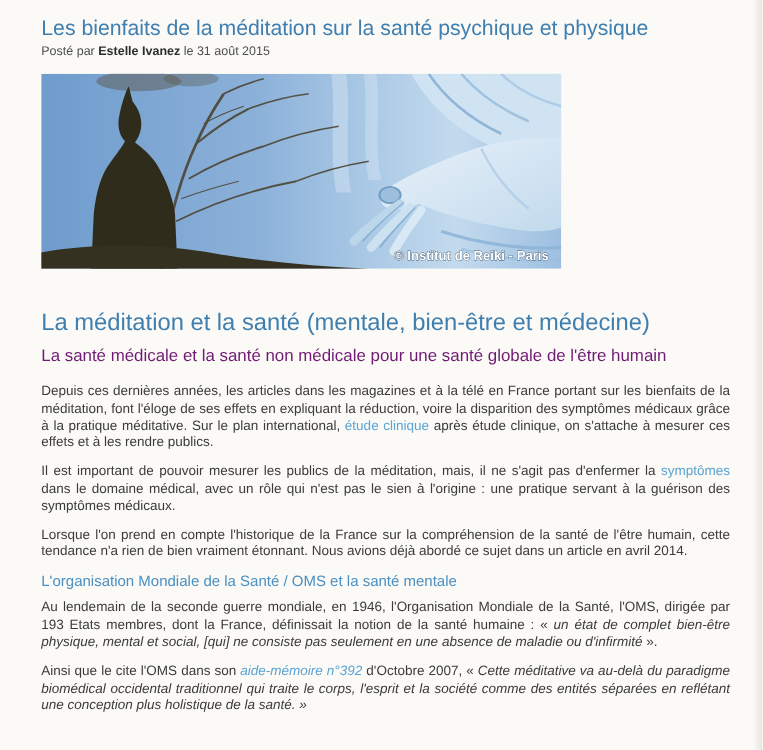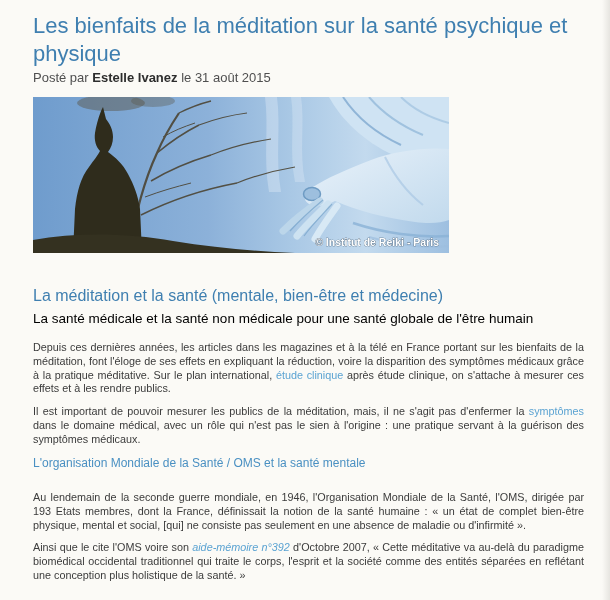--- a/index.html
+++ b/index.html
@@ -5,49 +5,49 @@
   html, body { margin:0; padding:0; }
   body {
     width:610px; height:600px; overflow:hidden; position:relative;
     background:#fbfaf6;
     font-family:"Liberation Sans", sans-serif;
     color:#3b3b3b;
   }
   .content { padding:10px 26px 0 33px; }
 
   h1.article-title {
-    margin:2px 0 3px 0; font-weight:400; font-size:22px; line-height:1.25;
+    margin:2px 0 3px 0; font-weight:400; font-size:17px; line-height:1.25;
     color:#3f7fb0;
   }
-  .byline { font-size:13px; color:#4f4f4f; margin:0 0 12px 0; }
+  .byline { font-size:10px; color:#4f4f4f; margin:0 0 12px 0; }
   .byline .author { font-weight:bold; color:#2d2d2d; }
 
   .hero { width:416px; height:180px; margin:0 0 0 0; position:relative; }
   .hero svg { display:block; }
   .hero text { font-family:"Liberation Sans", sans-serif; }
 
   p.body-text {
     font-size:10.8px; line-height:13.8px; text-align:justify;
     margin:0 0 9px 0;
   }
   h2.section-heading {
-    margin:9px 0 6px 0; font-weight:400; font-size:16px; line-height:1.2;
+    margin:9px 0 6px 0; font-weight:400; font-size:19px; line-height:1.2;
     color:#3f7fb0;
   }
   h3.sub-heading {
     margin:0 0 13px 0; font-weight:400; font-size:13.5px; line-height:1.25;
-    color:#000000;
+    color:#701a75;
   }
   h4.minor-heading {
-    margin:6px 0 21px 0; font-weight:400; font-size:12px; line-height:1.2;
+    margin:6px 0 8px 0; font-weight:400; font-size:12px; line-height:1.2;
     color:#4a90c2;
   }
   a.inline-link { color:#5ba3d2; cursor:pointer; }
   a.inline-link.italic { font-style:italic; }
-  .q-italic { }
+  .q-italic { font-style:italic; }
 
   .scan-edge {
     position:absolute; top:0; right:0; width:8px; height:600px;
     background:linear-gradient(to right, rgba(0,0,0,0), rgba(90,85,75,0.13));
     pointer-events:none;
   }
 </style>
 </head>
 <body>
 
@@ -125,22 +125,23 @@
 
 
   <h2 class="section-heading">La méditation et la santé (mentale, bien-être et médecine)</h2>
 
   <h3 class="sub-heading">La santé médicale et la santé non médicale pour une santé globale de l'être humain</h3>
 
   <p class="body-text"><span>Depuis ces dernières années, les articles dans les magazines et à la télé en France portant sur les bienfaits de la méditation, font l'éloge de ses effets en expliquant la réduction, voire la disparition des symptômes médicaux grâce à la pratique méditative. Sur le plan international, </span><a class="inline-link">étude clinique</a><span> après étude clinique, on s'attache à mesurer ces effets et à les rendre publics.</span></p>
 
   <p class="body-text"><span>Il est important de pouvoir mesurer les publics de la méditation, mais, il ne s'agit pas d'enfermer la </span><a class="inline-link">symptômes</a><span> dans le domaine médical, avec un rôle qui n'est pas le sien à l'origine : une pratique servant à la guérison des symptômes médicaux.</span></p>
 
+  <p class="body-text"><span>Lorsque l'on prend en compte l'historique de la France sur la compréhension de la santé de l'être humain, cette tendance n'a rien de bien vraiment étonnant. Nous avions déjà abordé ce sujet dans un article en avril 2014.</span></p>
 
   <h4 class="minor-heading">L'organisation Mondiale de la Santé / OMS et la santé mentale</h4>
 
   <p class="body-text"><span>Au lendemain de la seconde guerre mondiale, en 1946, l'Organisation Mondiale de la Santé, l'OMS, dirigée par 193 Etats membres, dont la France, définissait la notion de la santé humaine : « </span><span class="q-italic">un état de complet bien-être physique, mental et social, [qui] ne consiste pas seulement en une absence de maladie ou d'infirmité</span><span> ».</span></p>
 
-  <p class="body-text"><span>Ainsi que le cite l'OMS voire son </span><a class="inline-link italic">aide-mémoire n°392</a><span> d'Octobre 2007, « </span><span class="q-italic">Cette méditative va au-delà du paradigme biomédical occidental traditionnel qui traite le corps, l'esprit et la société comme des entités séparées en reflétant une conception plus holistique de la santé. »</span></p>
+  <p class="body-text"><span>Ainsi que le cite l'OMS dans son </span><a class="inline-link italic">aide-mémoire n°392</a><span> d'Octobre 2007, « </span><span class="q-italic">Cette méditative va au-delà du paradigme biomédical occidental traditionnel qui traite le corps, l'esprit et la société comme des entités séparées en reflétant une conception plus holistique de la santé. »</span></p>
 
 </div>
 
 <div class="scan-edge"></div>
 
 </body></html>

